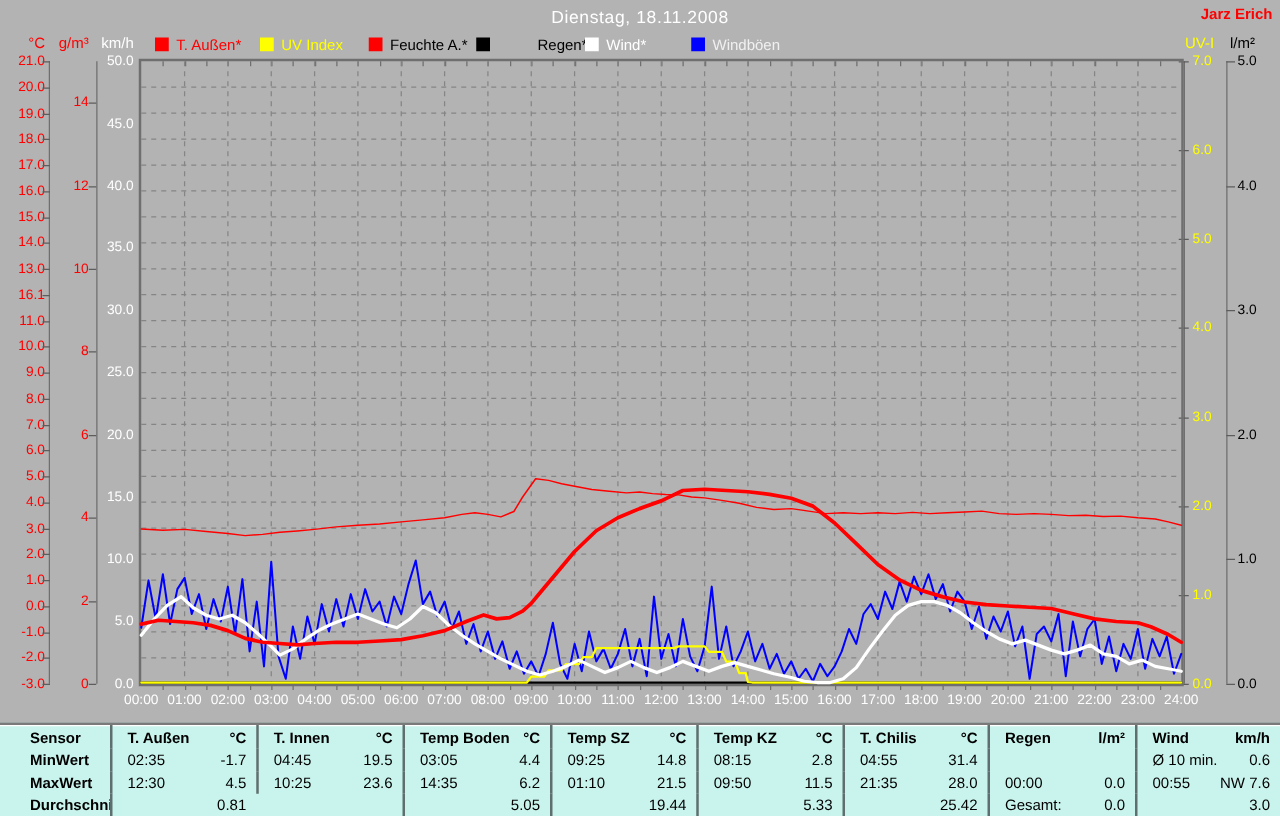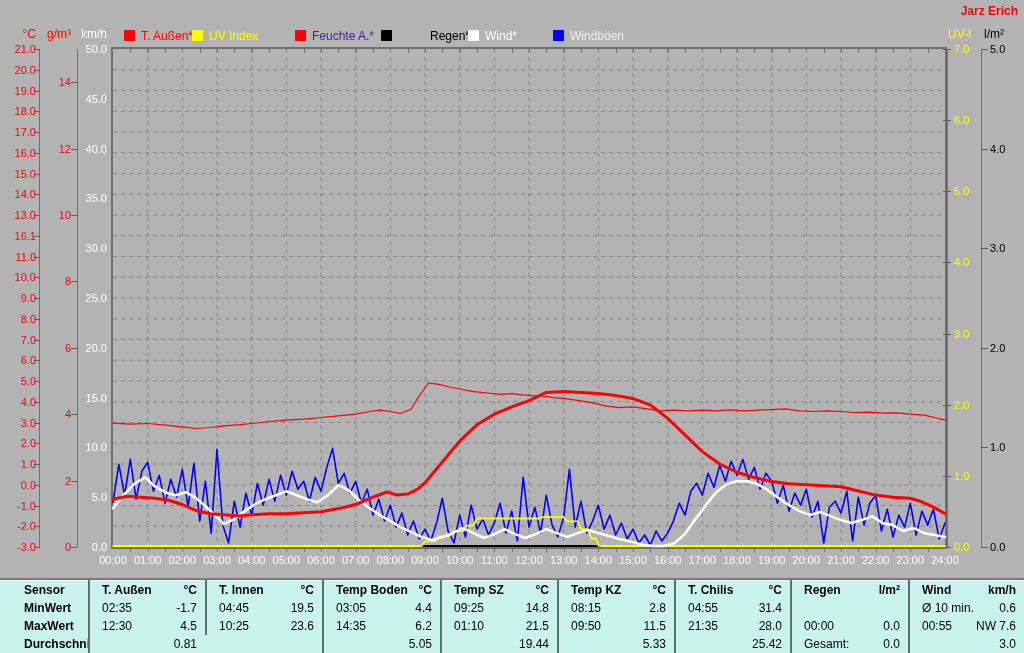--- a/index.html
+++ b/index.html
@@ -44,33 +44,34 @@
   .tcell .lft{padding-left:12px;}
   .tcell .rgt{margin-left:auto;padding-right:8px;text-align:right;}
   .tcell.hdr{font-weight:bold;}
   .corner{font-weight:bold;padding-left:24px;}
   svg{position:absolute;overflow:visible;}
 </style>
 </head>
 <body>
 
 <div id="app">
+  <div class="abs title">Dienstag, 18.11.2008</div>
   <div class="abs watermark">Jarz Erich</div>
   <div id="legend">
       <div class="abs legend-item" style="left: 124px;">
         <span class="legend-swatch" style="background: rgb(255, 0, 0);"></span>
         <span style="color: rgb(255, 0, 0);">T. Außen*</span>
       </div>
-      <div class="abs legend-item" style="left: 192px;">
+      <div class="abs legend-item" style="left: 208px;">
         <span class="legend-swatch" style="background: rgb(255, 255, 0);"></span>
         <span style="color: rgb(255, 255, 0);">UV Index</span>
       </div>
       <div class="abs legend-item" style="left: 295px;">
         <span class="legend-swatch" style="background: rgb(255, 0, 0);"></span>
-        <span style="color: #4c1d95;">Feuchte A.*</span>
+        <span style="color: #000000;">Feuchte A.*</span>
       </div>
       <div class="abs legend-item" style="left: 381px;">
         <span class="legend-swatch" style="background: rgb(0, 0, 0);"></span>
         <span style="color: rgb(0, 0, 0); margin-left: 32px;">Regen*</span>
       </div>
       <div class="abs legend-item" style="left: 468px;">
         <span class="legend-swatch" style="background: rgb(255, 255, 255);"></span>
         <span style="color: rgb(255, 255, 255);">Wind*</span>
       </div>
       <div class="abs legend-item" style="left: 553px;">

